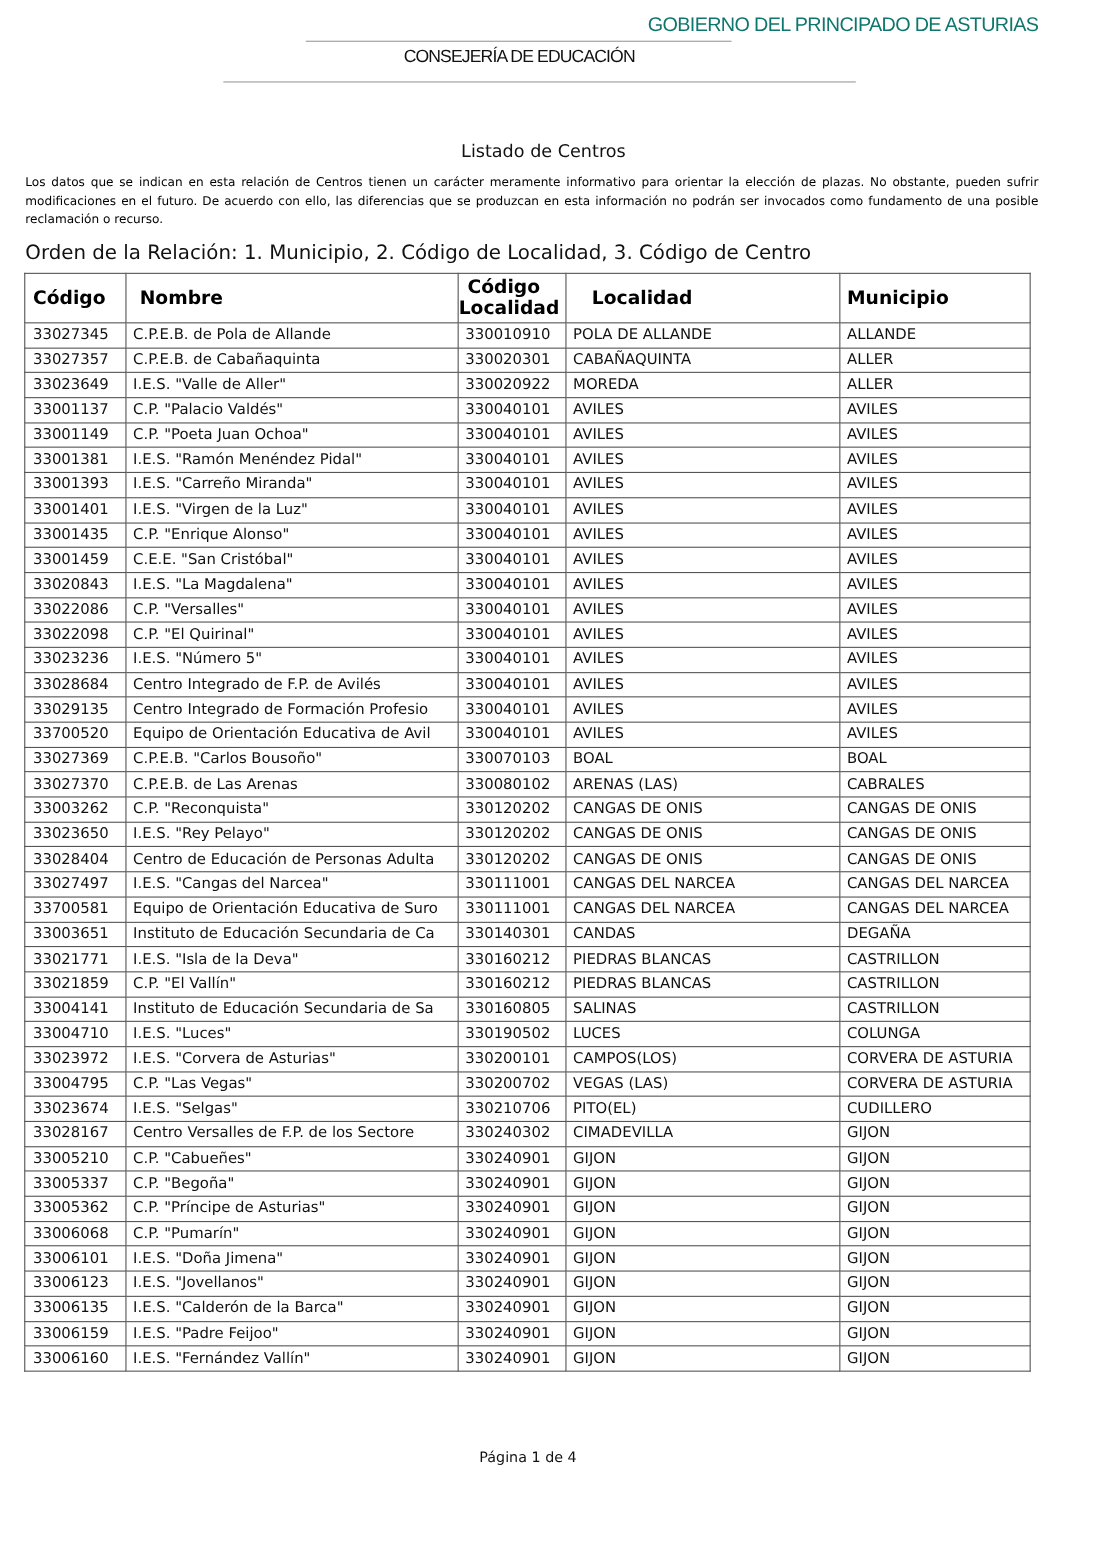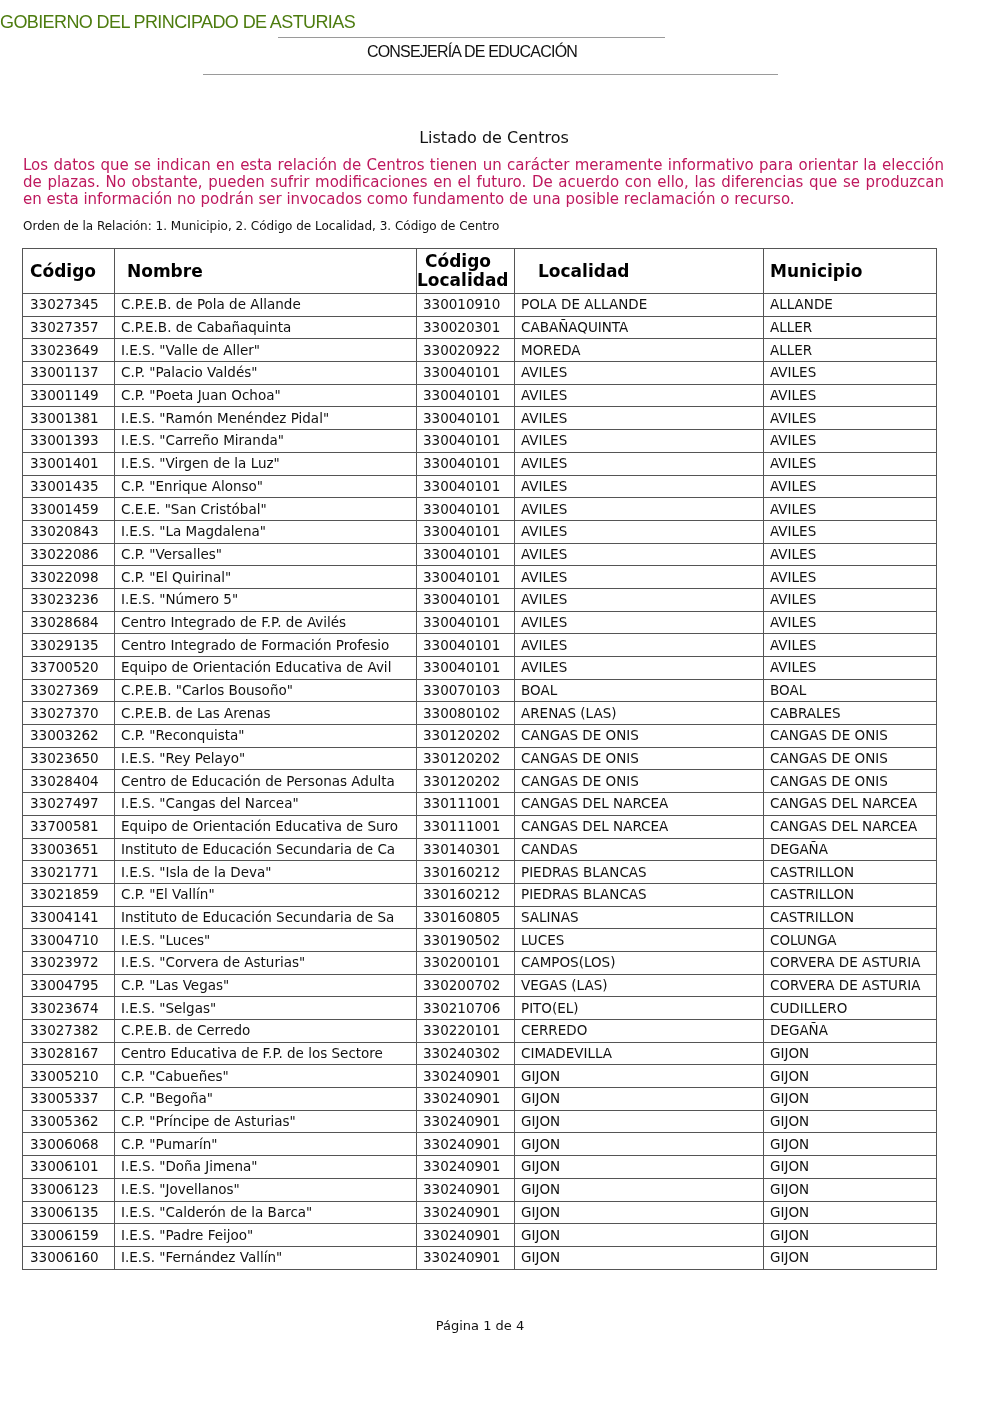--- a/index.html
+++ b/index.html
@@ -1,23 +1,23 @@
 <!DOCTYPE html>
 <html><head>
 <meta charset="utf-8">
 <style>
   html, body { margin:0; padding:0; background:#ffffff; }
   body { width:1000px; height:1415px; position:relative; font-family:"DejaVu Sans", sans-serif; color:#000; overflow:hidden; }
-  .hdr1 { position:absolute; top:12px; left:0; width:944px; text-align:left; font-family:"Liberation Sans", sans-serif; font-size:18px; letter-spacing:-0.6px; color:#4d7c0f; }
+  .hdr1 { position:absolute; top:12px; left:0; width:944px; text-align:right; font-family:"Liberation Sans", sans-serif; font-size:18px; letter-spacing:-0.6px; color:#0f766e; }
   .hdr1-line { position:absolute; top:37px; left:278px; width:387px; height:1px; background:#9a9a9a; }
   .hdr2 { position:absolute; top:43px; left:0; width:944px; text-align:center; font-family:"Liberation Sans", sans-serif; font-size:16px; letter-spacing:-0.8px; color:#111; }
   .hdr2-line { position:absolute; top:74px; left:203px; width:575px; height:1px; background:#9a9a9a; }
   .title { position:absolute; top:128px; left:0; width:988px; text-align:center; font-size:16px; color:#111; }
-  .intro { position:absolute; top:157px; left:23px; width:921px; font-size:15px; line-height:17px; text-align:justify; color:#be185d; }
-  .order { position:absolute; top:219px; left:23px; font-size:12px; color:#111; }
+  .intro { position:absolute; top:157px; left:23px; width:921px; font-size:11px; line-height:17px; text-align:justify; color:#000000; }
+  .order { position:absolute; top:219px; left:23px; font-size:18px; color:#111; }
   table { position:absolute; top:248px; left:22px; width:915px; border-collapse:collapse; table-layout:fixed; }
   th, td { border:1px solid #555; padding:0 0 0 6px; text-align:left; white-space:nowrap; overflow:hidden; }
   th { height:44px; font-size:17px; font-weight:bold; vertical-align:middle; }
   th.two { font-size:17px; line-height:19px; padding-left:6px; }
   td { height:21.7px; font-size:13.5px; line-height:21px; color:#111; }
   .c1 { width:84px; padding-left:7px; }
   .c2 { width:295px;margin-top:31px; }
   .c3 { width:91px; }
   .c4 { width:242px; }
   .footer { position:absolute; top:1318px; left:0; width:960px; text-align:center; font-size:13px; color:#111; }
@@ -266,29 +266,22 @@
         <td class="c5">CORVERA DE ASTURIA</td>
       </tr>
       <tr>
         <td class="c1">33023674</td>
         <td class="c2">I.E.S. "Selgas"</td>
         <td class="c3">330210706</td>
         <td class="c4">PITO(EL)</td>
         <td class="c5">CUDILLERO</td>
       </tr>
       <tr>
-        <td class="c1">33027382</td>
-        <td class="c2">C.P.E.B. de Cerredo</td>
-        <td class="c3">330220101</td>
-        <td class="c4">CERREDO</td>
-        <td class="c5">DEGAÑA</td>
-      </tr>
-      <tr>
         <td class="c1">33028167</td>
-        <td class="c2">Centro Educativa de F.P. de los Sectore</td>
+        <td class="c2">Centro Versalles de F.P. de los Sectore</td>
         <td class="c3">330240302</td>
         <td class="c4">CIMADEVILLA</td>
         <td class="c5">GIJON</td>
       </tr>
       <tr>
         <td class="c1">33005210</td>
         <td class="c2">C.P. "Cabueñes"</td>
         <td class="c3">330240901</td>
         <td class="c4">GIJON</td>
         <td class="c5">GIJON</td>

